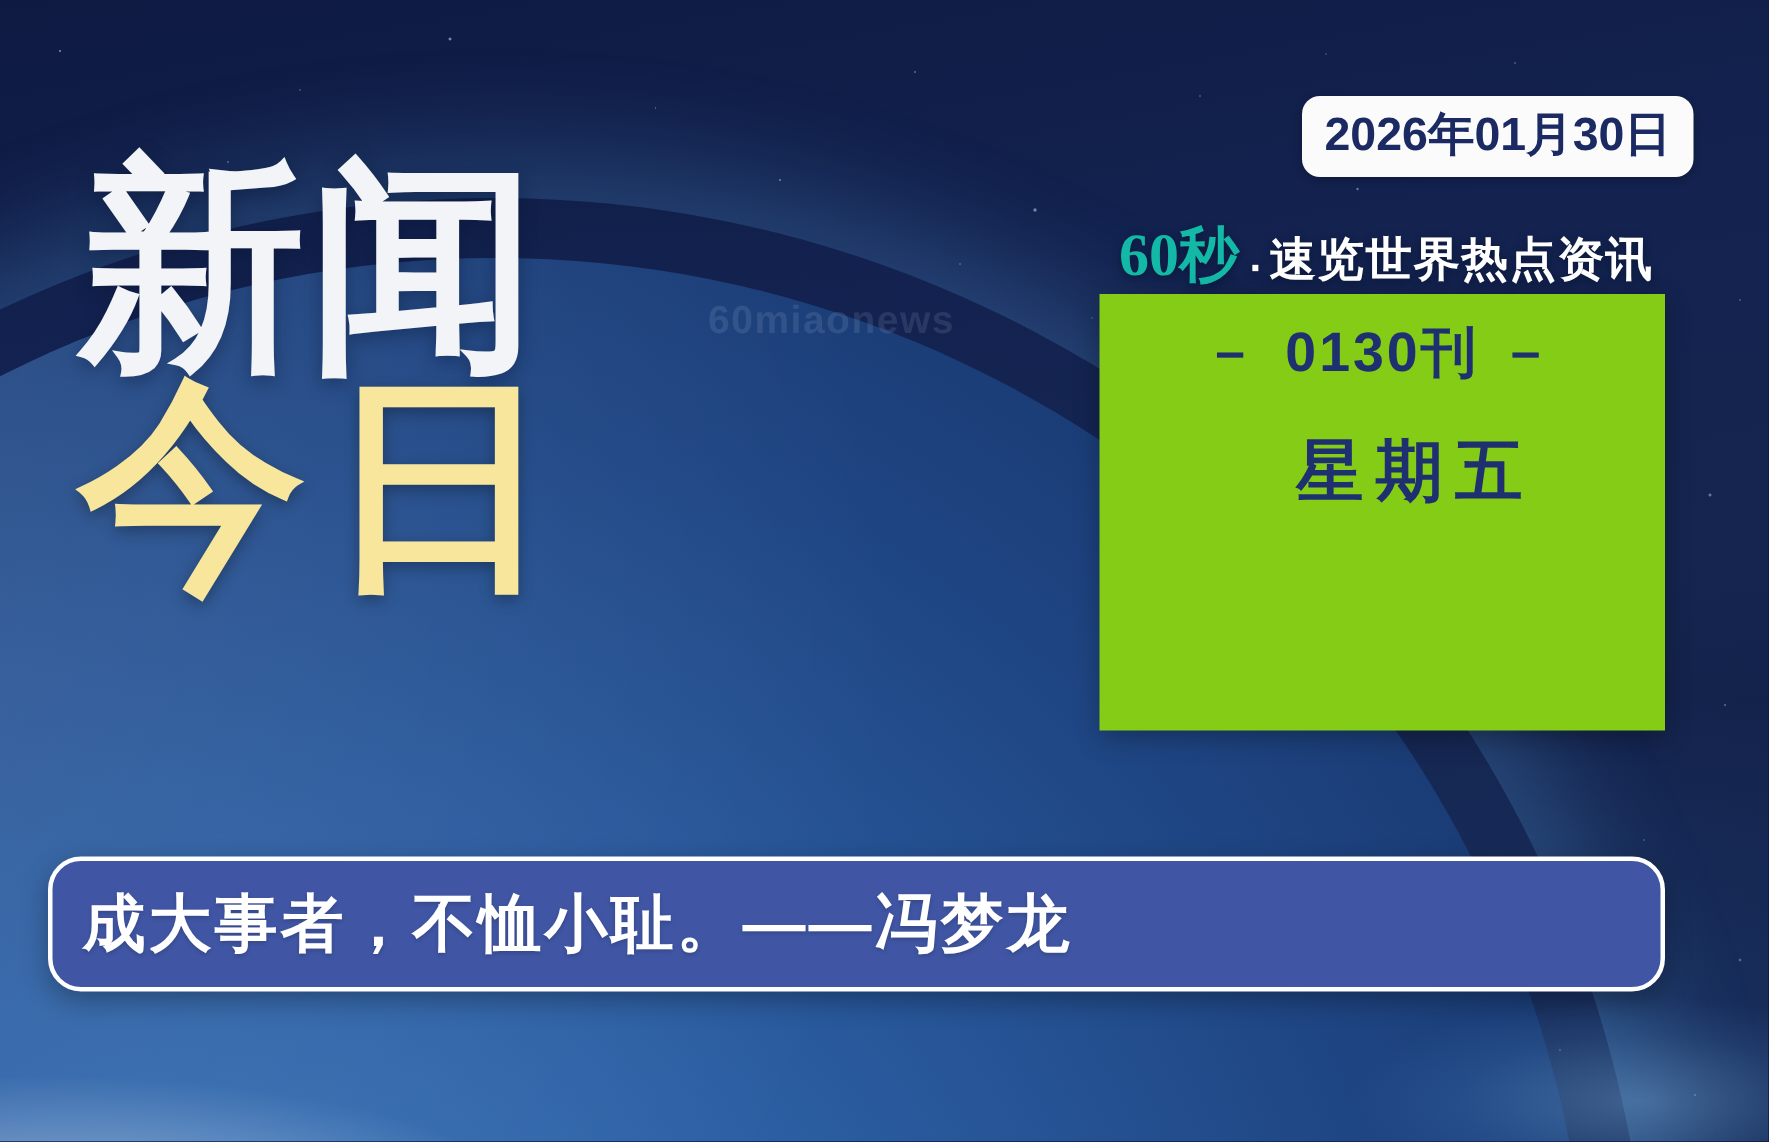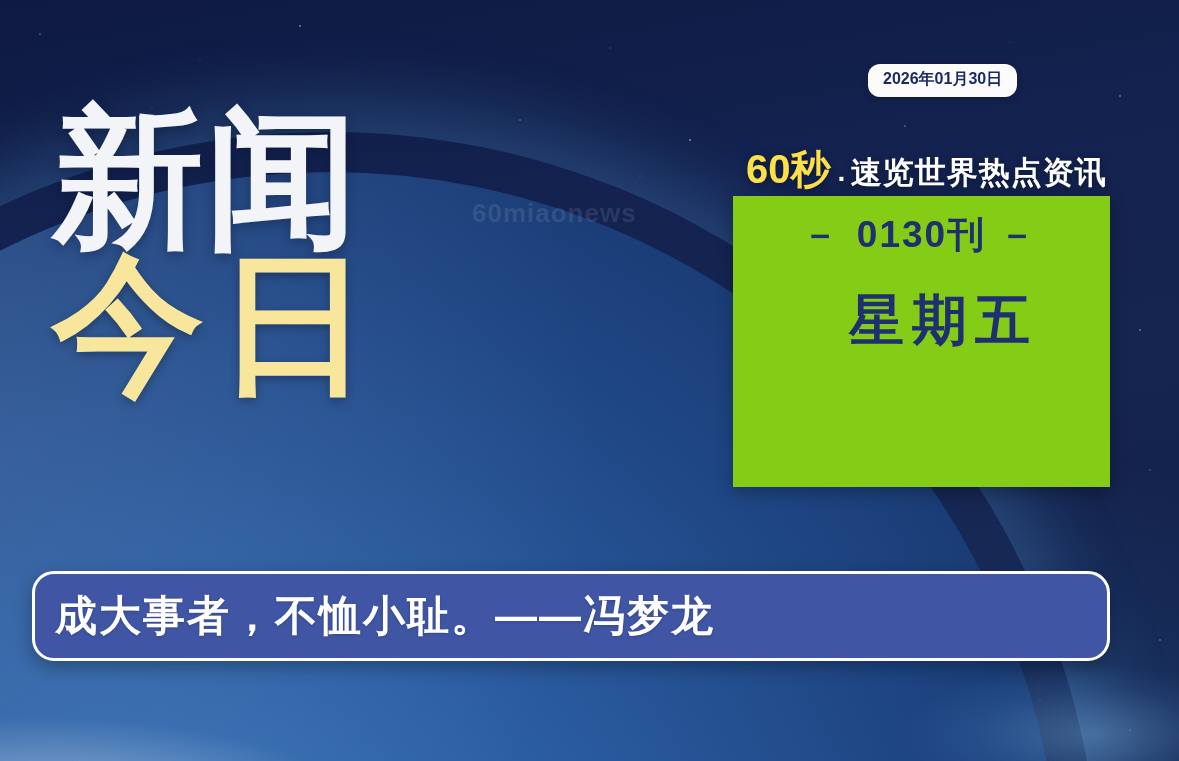--- a/index.html
+++ b/index.html
@@ -170,40 +170,41 @@
   }
 
   
   .date-badge {
     position:absolute;
     left:868px; top:64px;
     padding:5px 15px 7px;
     background:#FBFBFB;
     border-radius:12px;
     color:#1B2A62;
-    font-size:16px;
+    font-size:31px;
     font-weight:700;
     letter-spacing:0px;
     white-space:nowrap;
     box-shadow:0 2px 6px rgba(0,0,0,0.22);
   }
 
   
   .tagline {
     position:absolute;
     left:746px; top:142px;
     white-space:nowrap;
     font-weight:700;
     text-shadow:0 2px 6px rgba(6,14,40,0.55);
   }
   .tag-num {
     font-size:40px;
-    color:#fde047;
+    color:#14b8a6;
     letter-spacing:0px;
     vertical-align:baseline;
+    font-family:Liberation Serif, serif;
   }
   .tag-dot {
     font-size:28px;
     color:#FFFFFF;
     margin:0 4px 0 7px;
     vertical-align:middle;
   }
   .tag-txt {
     font-size:31px;
     color:#FFFFFF;
@@ -227,21 +228,21 @@
   }
   .card-issue {
     font-size:37px;
     font-weight:700;
     letter-spacing:2px;
     white-space:nowrap;
     margin-top:2px;
   }
   .card-issue .dash { letter-spacing:6px; font-weight:700; }
   .card-weekday {
-    font-size:55px;
+    font-size:45px;
     font-weight:700;
     letter-spacing:8px;
     margin-top:24px;
     white-space:nowrap;
     padding-left:8px;
     margin-left:36px;
   }
   .card-lunar {
     font-size:55px;
     font-weight:700;

